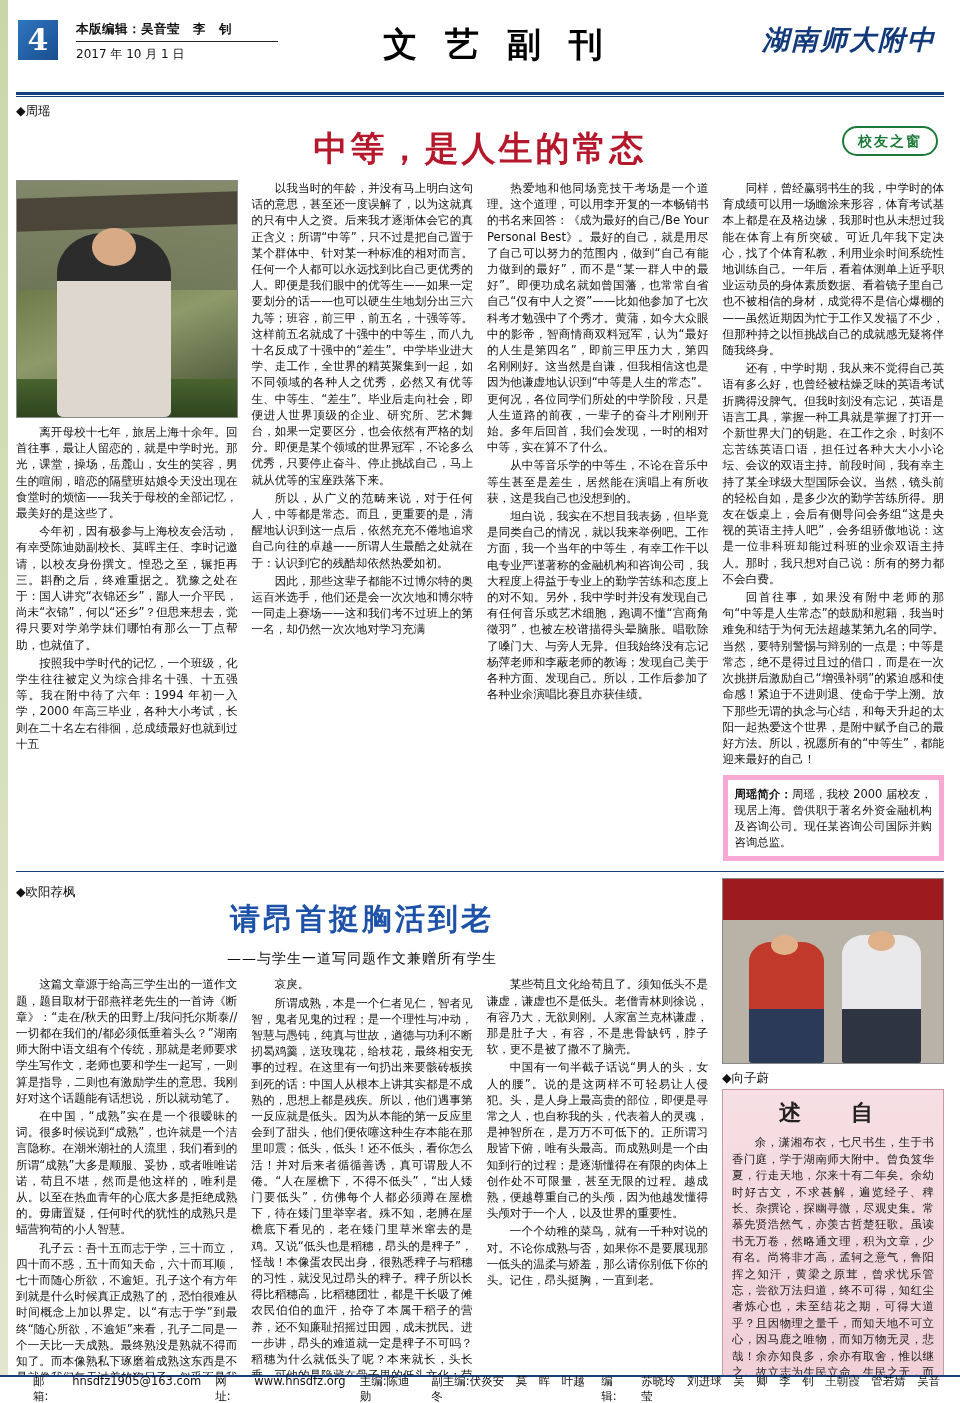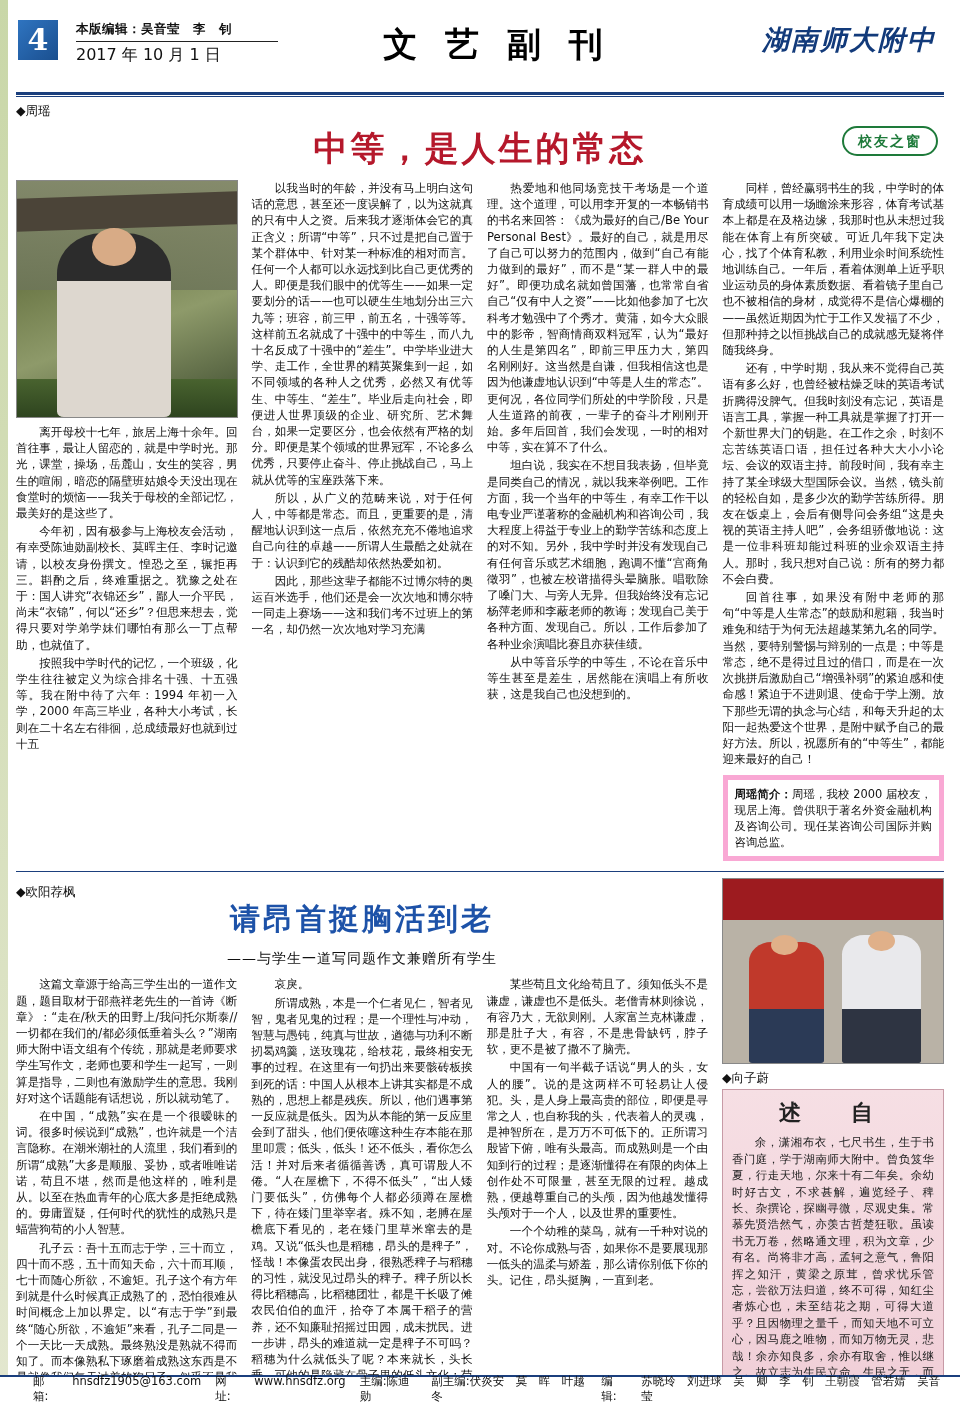--- a/index.html
+++ b/index.html
@@ -33,21 +33,21 @@
     margin-top: 2px;
   }
   .edinfo {
     margin-left: 10px; padding-left: 8px;
     border-left: 0px;
     font-size: 12.5px; line-height: 21px; color:#111;
     flex: 0 0 auto;
     width: 210px;
   }
   .edinfo .r1 { font-weight: bold; letter-spacing:0.5px;}
-  .edinfo .r2 { border-top: 1px solid #222; padding-top:2px; margin-top:2px; font-size:16px;}
+  .edinfo .r2 { border-top: 1px solid #222; padding-top:2px; margin-top:2px; font-size:12px;}
   .mast-title {
     flex: 1 1 auto; text-align: center;
     font-family: "DejaVu Serif", serif;
     font-size: 34px; font-weight: bold; letter-spacing: 8px;
     padding-top: 4px; color:#000;
   }
   .mast-logo {
     flex: 0 0 auto; width: 220px; text-align: right;
     font-family: "DejaVu Serif", serif;
     font-size: 27px; font-weight: bold; color:#123a7a;
@@ -260,22 +260,22 @@
       </div>
 
       <div class="col body-text">
         <p>以我当时的年龄，并没有马上明白这句话的意思，甚至还一度误解了，以为这就真的只有中人之资。后来我才逐渐体会它的真正含义；所谓“中等”，只不过是把自己置于某个群体中、针对某一种标准的相对而言。任何一个人都可以永远找到比自己更优秀的人。即便是我们眼中的优等生——如果一定要划分的话——也可以硬生生地划分出三六九等；班容，前三甲，前五名，十强等等。这样前五名就成了十强中的中等生，而八九十名反成了十强中的“差生”。中学毕业进大学、走工作，全世界的精英聚集到一起，如不同领域的各种人之优秀，必然又有优等生、中等生、“差生”。毕业后走向社会，即便进人世界顶级的企业、研究所、艺术舞台，如果一定要区分，也会依然有严格的划分。即便是某个领域的世界冠军，不论多么优秀，只要停止奋斗、停止挑战自己，马上就从优等的宝座跌落下来。</p>
         <p>所以，从广义的范畴来说，对于任何人，中等都是常态。而且，更重要的是，清醒地认识到这一点后，依然充充不倦地追求自己向往的卓越——所谓人生最酷之处就在于：认识到它的残酷却依然热爱如初。</p>
         <p>因此，那些这辈子都能不过博尔特的奥运百米选手，他们还是会一次次地和博尔特一同走上赛场——这和我们考不过班上的第一名，却仍然一次次地对学习充满</p>
       </div>
 
       <div class="col body-text">
         <p>热爱地和他同场竞技干考场是一个道理。这个道理，可以用李开复的一本畅销书的书名来回答：《成为最好的自己/Be Your Personal Best》。最好的自己，就是用尽了自己可以努力的范围内，做到“自己有能力做到的最好”，而不是“某一群人中的最好”。即便功成名就如曾国藩，也常常自省自己“仅有中人之资”——比如他参加了七次科考才勉强中了个秀才。黄蒲，如今大众眼中的影帝，智商情商双料冠军，认为“最好的人生是第四名”，即前三甲压力大，第四名刚刚好。这当然是自谦，但我相信这也是因为他谦虚地认识到“中等是人生的常态”。更何况，各位同学们所处的中学阶段，只是人生道路的前夜，一辈子的奋斗才刚刚开始。多年后回首，我们会发现，一时的相对中等，实在算不了什么。</p>
+        <p>从中等音乐学的中等生，不论在音乐中等生甚至是差生，居然能在演唱上有所收获，这是我自己也没想到的。</p>
         <p>坦白说，我实在不想目我表扬，但毕竟是同类自己的情况，就以我来举例吧。工作方面，我一个当年的中等生，有幸工作干以电专业严谨著称的金融机构和咨询公司，我大程度上得益于专业上的勤学苦练和态度上的对不知。另外，我中学时并没有发现自己有任何音乐或艺术细胞，跑调不懂“宫商角徵羽”，也被左校谱描得头晕脑胀。唱歌除了嗓门大、与旁人无异。但我始终没有忘记杨萍老师和李蔽老师的教诲；发现自己美于各种方面、发现自己。所以，工作后参加了各种业余演唱比赛且亦获佳绩。</p>
-        <p>从中等音乐学的中等生，不论在音乐中等生甚至是差生，居然能在演唱上有所收获，这是我自己也没想到的。</p>
       </div>
 
       <div class="col body-text">
         <p>同样，曾经赢弱书生的我，中学时的体育成绩可以用一场瞻涂来形容，体育考试基本上都是在及格边缘，我那时也从未想过我能在体育上有所突破。可近几年我下定决心，找了个体育私教，利用业余时间系统性地训练自己。一年后，看着体测单上近乎职业运动员的身体素质数据、看着镜子里自己也不被相信的身材，成觉得不是信心爆棚的——虽然近期因为忙于工作又发福了不少，但那种持之以恒挑战自己的成就感无疑将伴随我终身。</p>
         <p>还有，中学时期，我从来不觉得自己英语有多么好，也曾经被枯燥乏味的英语考试折腾得没脾气。但我时刻没有忘记，英语是语言工具，掌握一种工具就是掌握了打开一个新世界大门的钥匙。在工作之余，时刻不忘苦练英语口语，担任过各种大大小小论坛、会议的双语主持。前段时间，我有幸主持了某全球级大型国际会议。当然，镜头前的轻松自如，是多少次的勤学苦练所得。朋友在饭桌上，会后有侧导问会务组“这是央视的英语主持人吧”，会务组骄傲地说：这是一位非科班却能过科班的业余双语主持人。那时，我只想对自己说：所有的努力都不会白费。</p>
         <p>回首往事，如果没有附中老师的那句“中等是人生常态”的鼓励和慰籍，我当时难免和结于为何无法超越某第九名的同学。当然，要特别警惕与辩别的一点是；中等是常态，绝不是得过且过的借口，而是在一次次挑拼后激励自己“增强补弱”的紧迫感和使命感！紧迫于不进则退、使命于学上溯。放下那些无谓的执念与心结，和每天升起的太阳一起热爱这个世界，是附中赋予自己的最好方法。所以，祝愿所有的“中等生”，都能迎来最好的自己！</p>
         <div class="bio-box">
           <b>周瑶简介：</b><span>周瑶，我校 2000 届校友，现居上海。曾供职于著名外资金融机构及咨询公司。现任某咨询公司国际并购咨询总监。</span>
         </div>
       </div>

